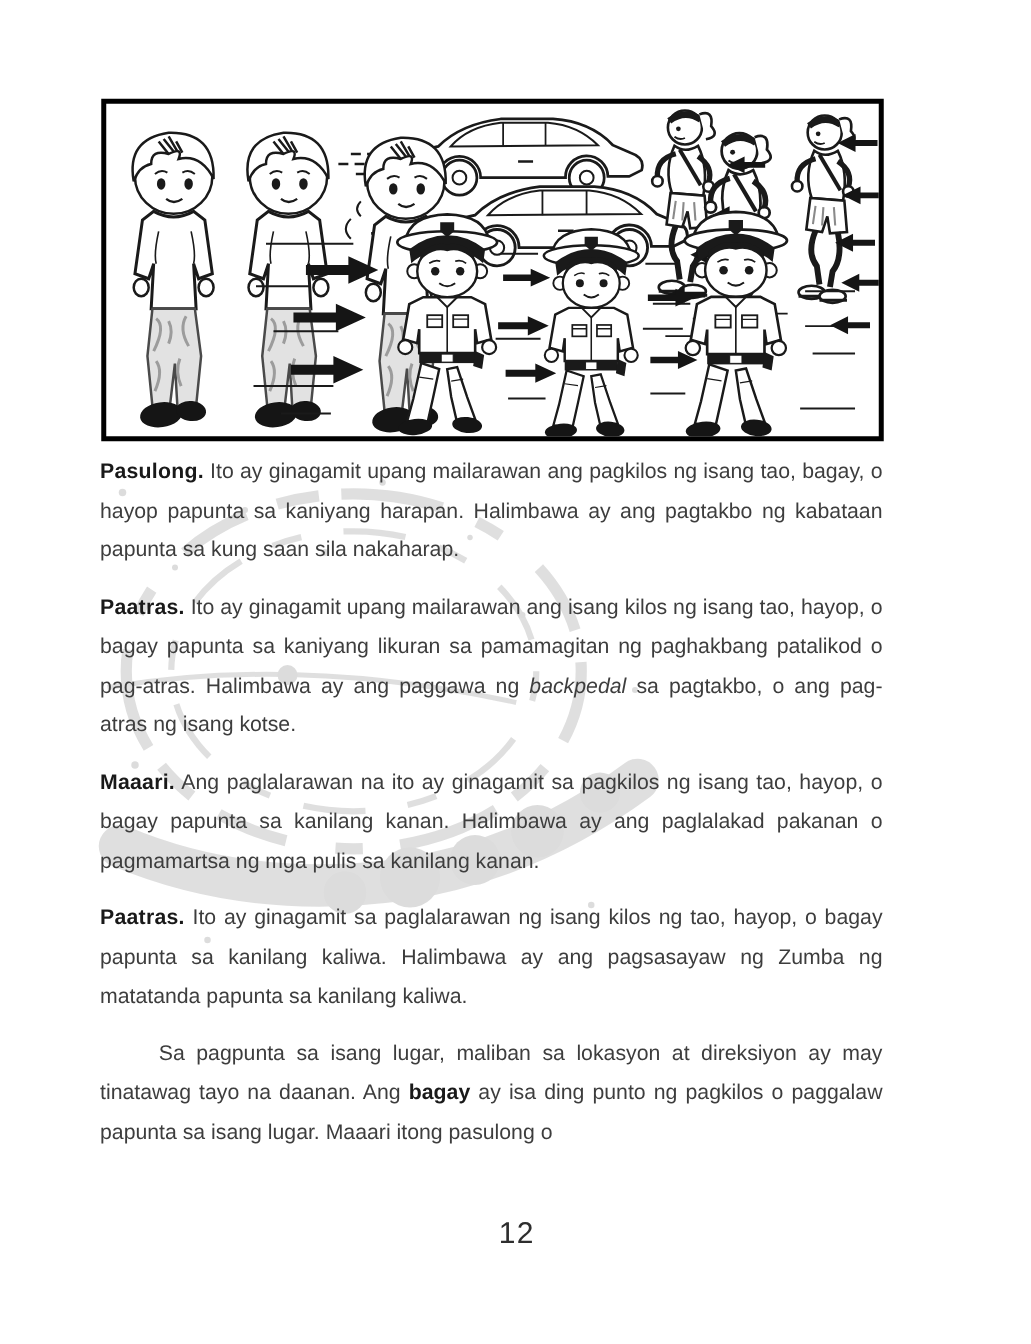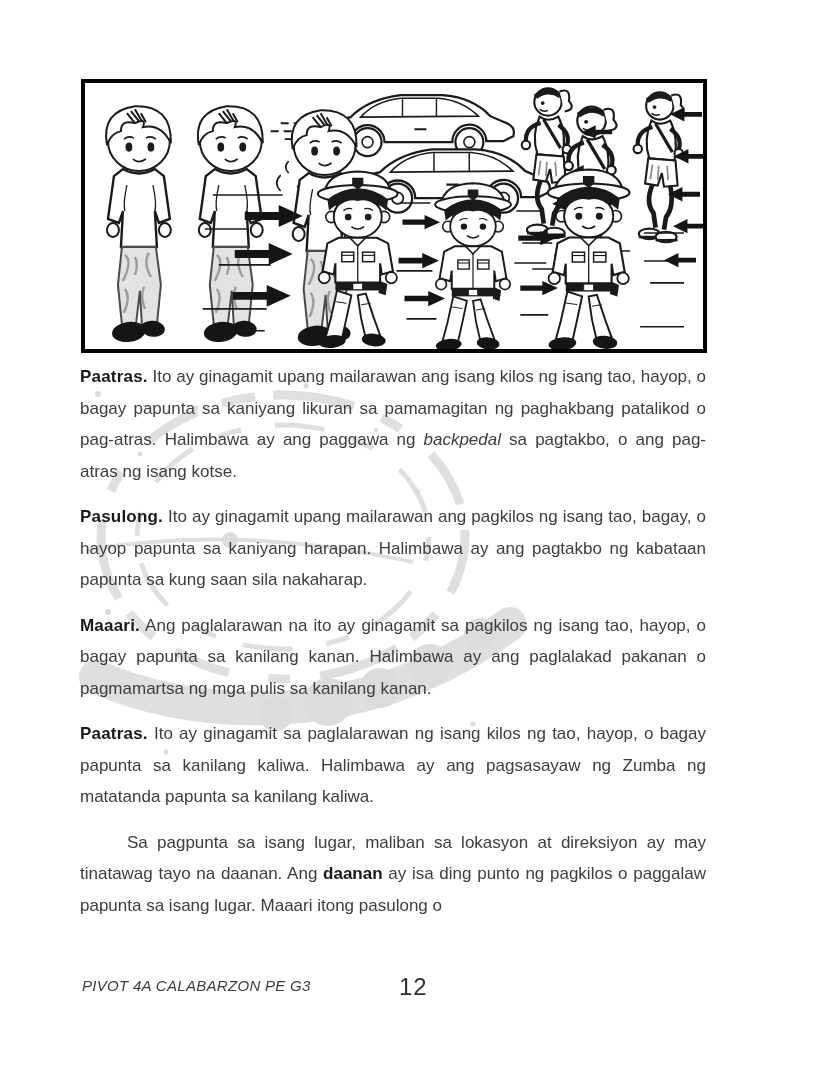--- a/index.html
+++ b/index.html
@@ -211,27 +211,26 @@
           <use href="#arrR" transform="translate(436,198) scale(.65)"></use>
         </g>
         <use href="#cop" transform="translate(222,86) scale(.8)"></use>
         <use href="#cop" transform="translate(340,98) scale(.76)"></use>
         <use href="#cop" transform="translate(452,84) scale(.82)"></use>
       </g>
     </svg>
   </div>
 
   <main class="content">
+    <p class="para"><strong class="lead">Pasulong.</strong><span> Ito ay ginagamit upang mailarawan ang pagkilos ng isang tao, bagay, o hayop papunta sa kaniyang harapan. Halimbawa ay ang pagtakbo ng kabataan papunta sa kung saan sila nakaharap.</span></p>
+
     <p class="para"><strong class="lead">Paatras.</strong><span> Ito ay ginagamit upang mailarawan ang isang kilos ng isang tao, hayop, o bagay papunta sa kaniyang likuran sa pamamagitan ng paghakbang patalikod o pag-atras. Halimbawa ay ang paggawa ng </span><em>backpedal</em><span> sa pagtakbo, o ang pag-atras ng isang kotse.</span></p>
 
-    <p class="para"><strong class="lead">Pasulong.</strong><span> Ito ay ginagamit upang mailarawan ang pagkilos ng isang tao, bagay, o hayop papunta sa kaniyang harapan. Halimbawa ay ang pagtakbo ng kabataan papunta sa kung saan sila nakaharap.</span></p>
-
     <p class="para"><strong class="lead">Maaari.</strong><span> Ang paglalarawan na ito ay ginagamit sa pagkilos ng isang tao, hayop, o bagay papunta sa kanilang kanan. Halimbawa ay ang paglalakad pakanan o pagmamartsa ng mga pulis sa kanilang kanan.</span></p>
 
     <p class="para"><strong class="lead">Paatras.</strong><span> Ito ay ginagamit sa paglalarawan ng isang kilos ng tao, hayop, o bagay papunta sa kanilang kaliwa. Halimbawa ay ang pagsasayaw ng Zumba ng matatanda papunta sa kanilang kaliwa.</span></p>
 
-    <p class="para indented"><span>Sa pagpunta sa isang lugar, maliban sa lokasyon at direksiyon ay may tinatawag tayo na daanan. Ang </span><strong class="inline-bold">daanan</strong><span> ay isa ding punto ng pagkilos o paggalaw papunta sa isang lugar. Maaari itong pasulong o</span></p>
+    <p class="para indented"><span>Sa pagpunta sa isang lugar, maliban sa lokasyon at direksiyon ay may tinatawag tayo na daanan. Ang </span><strong class="inline-bold">bagay</strong><span> ay isa ding punto ng pagkilos o paggalaw papunta sa isang lugar. Maaari itong pasulong o</span></p>
   </main>
 
-  <span class="footer-left">PIVOT 4A CALABARZON PE G3</span>
   <span class="page-number">12</span>
 
 </div>
 
 </body></html>

